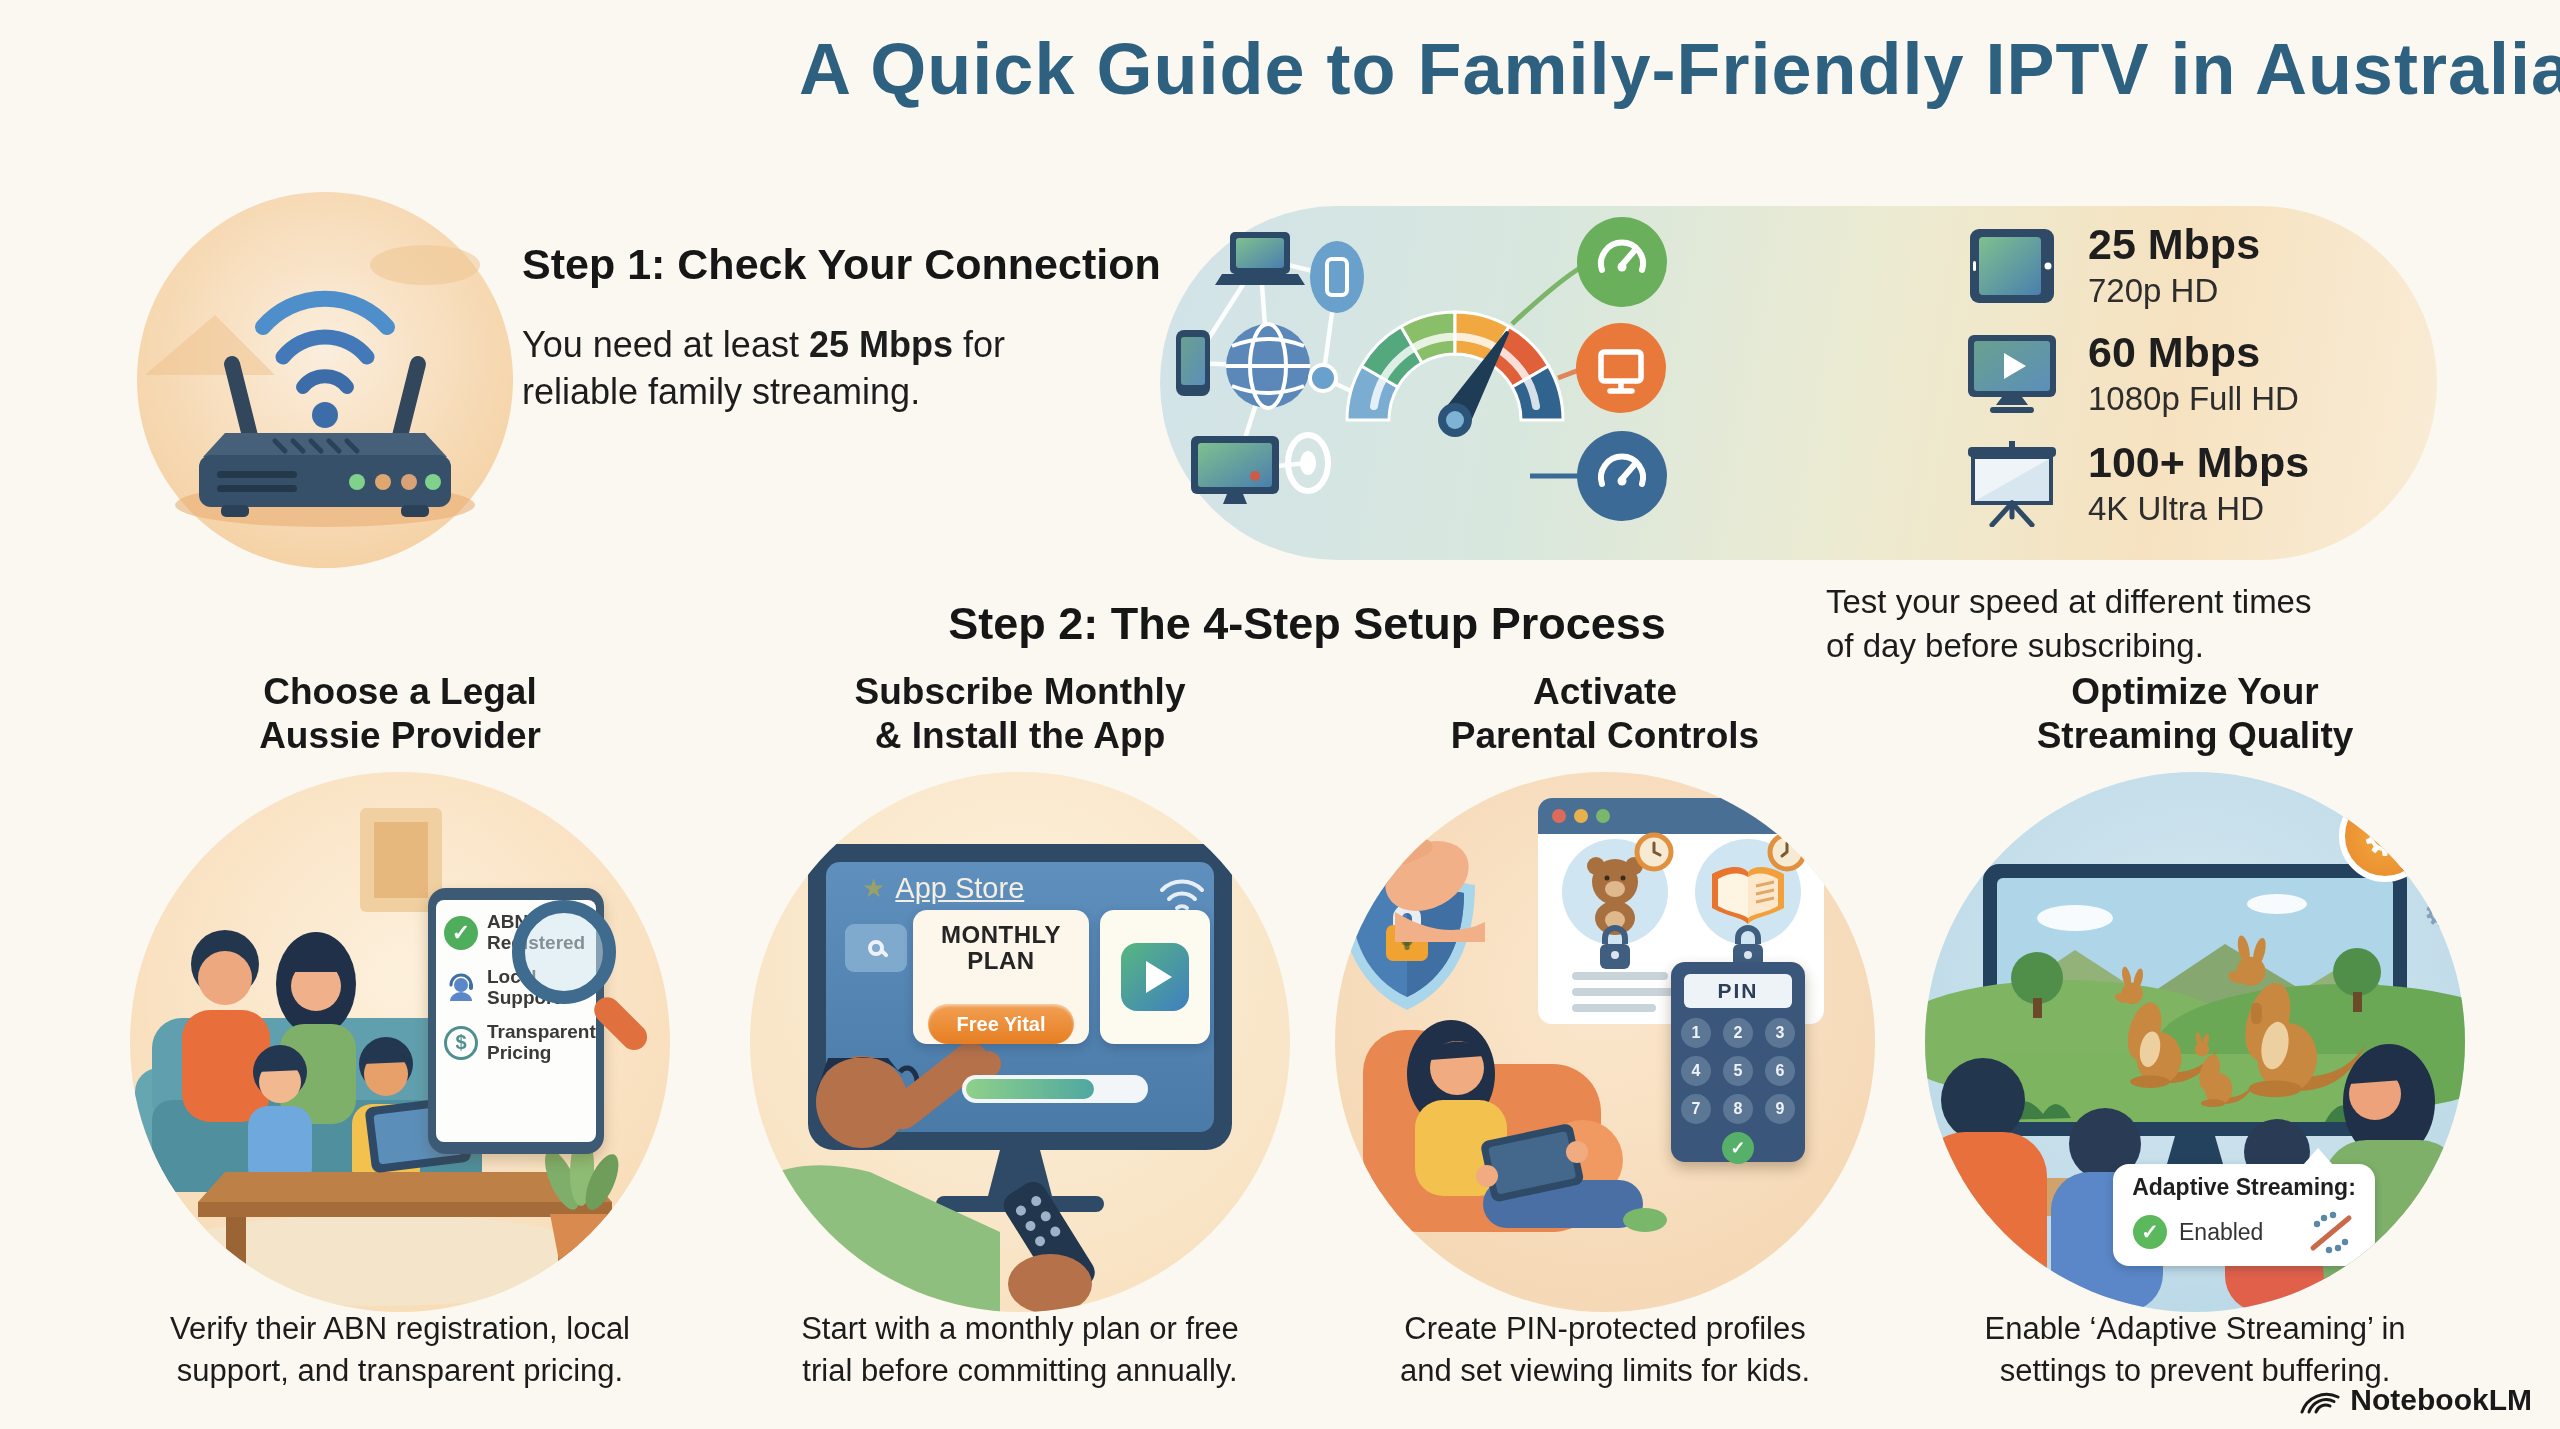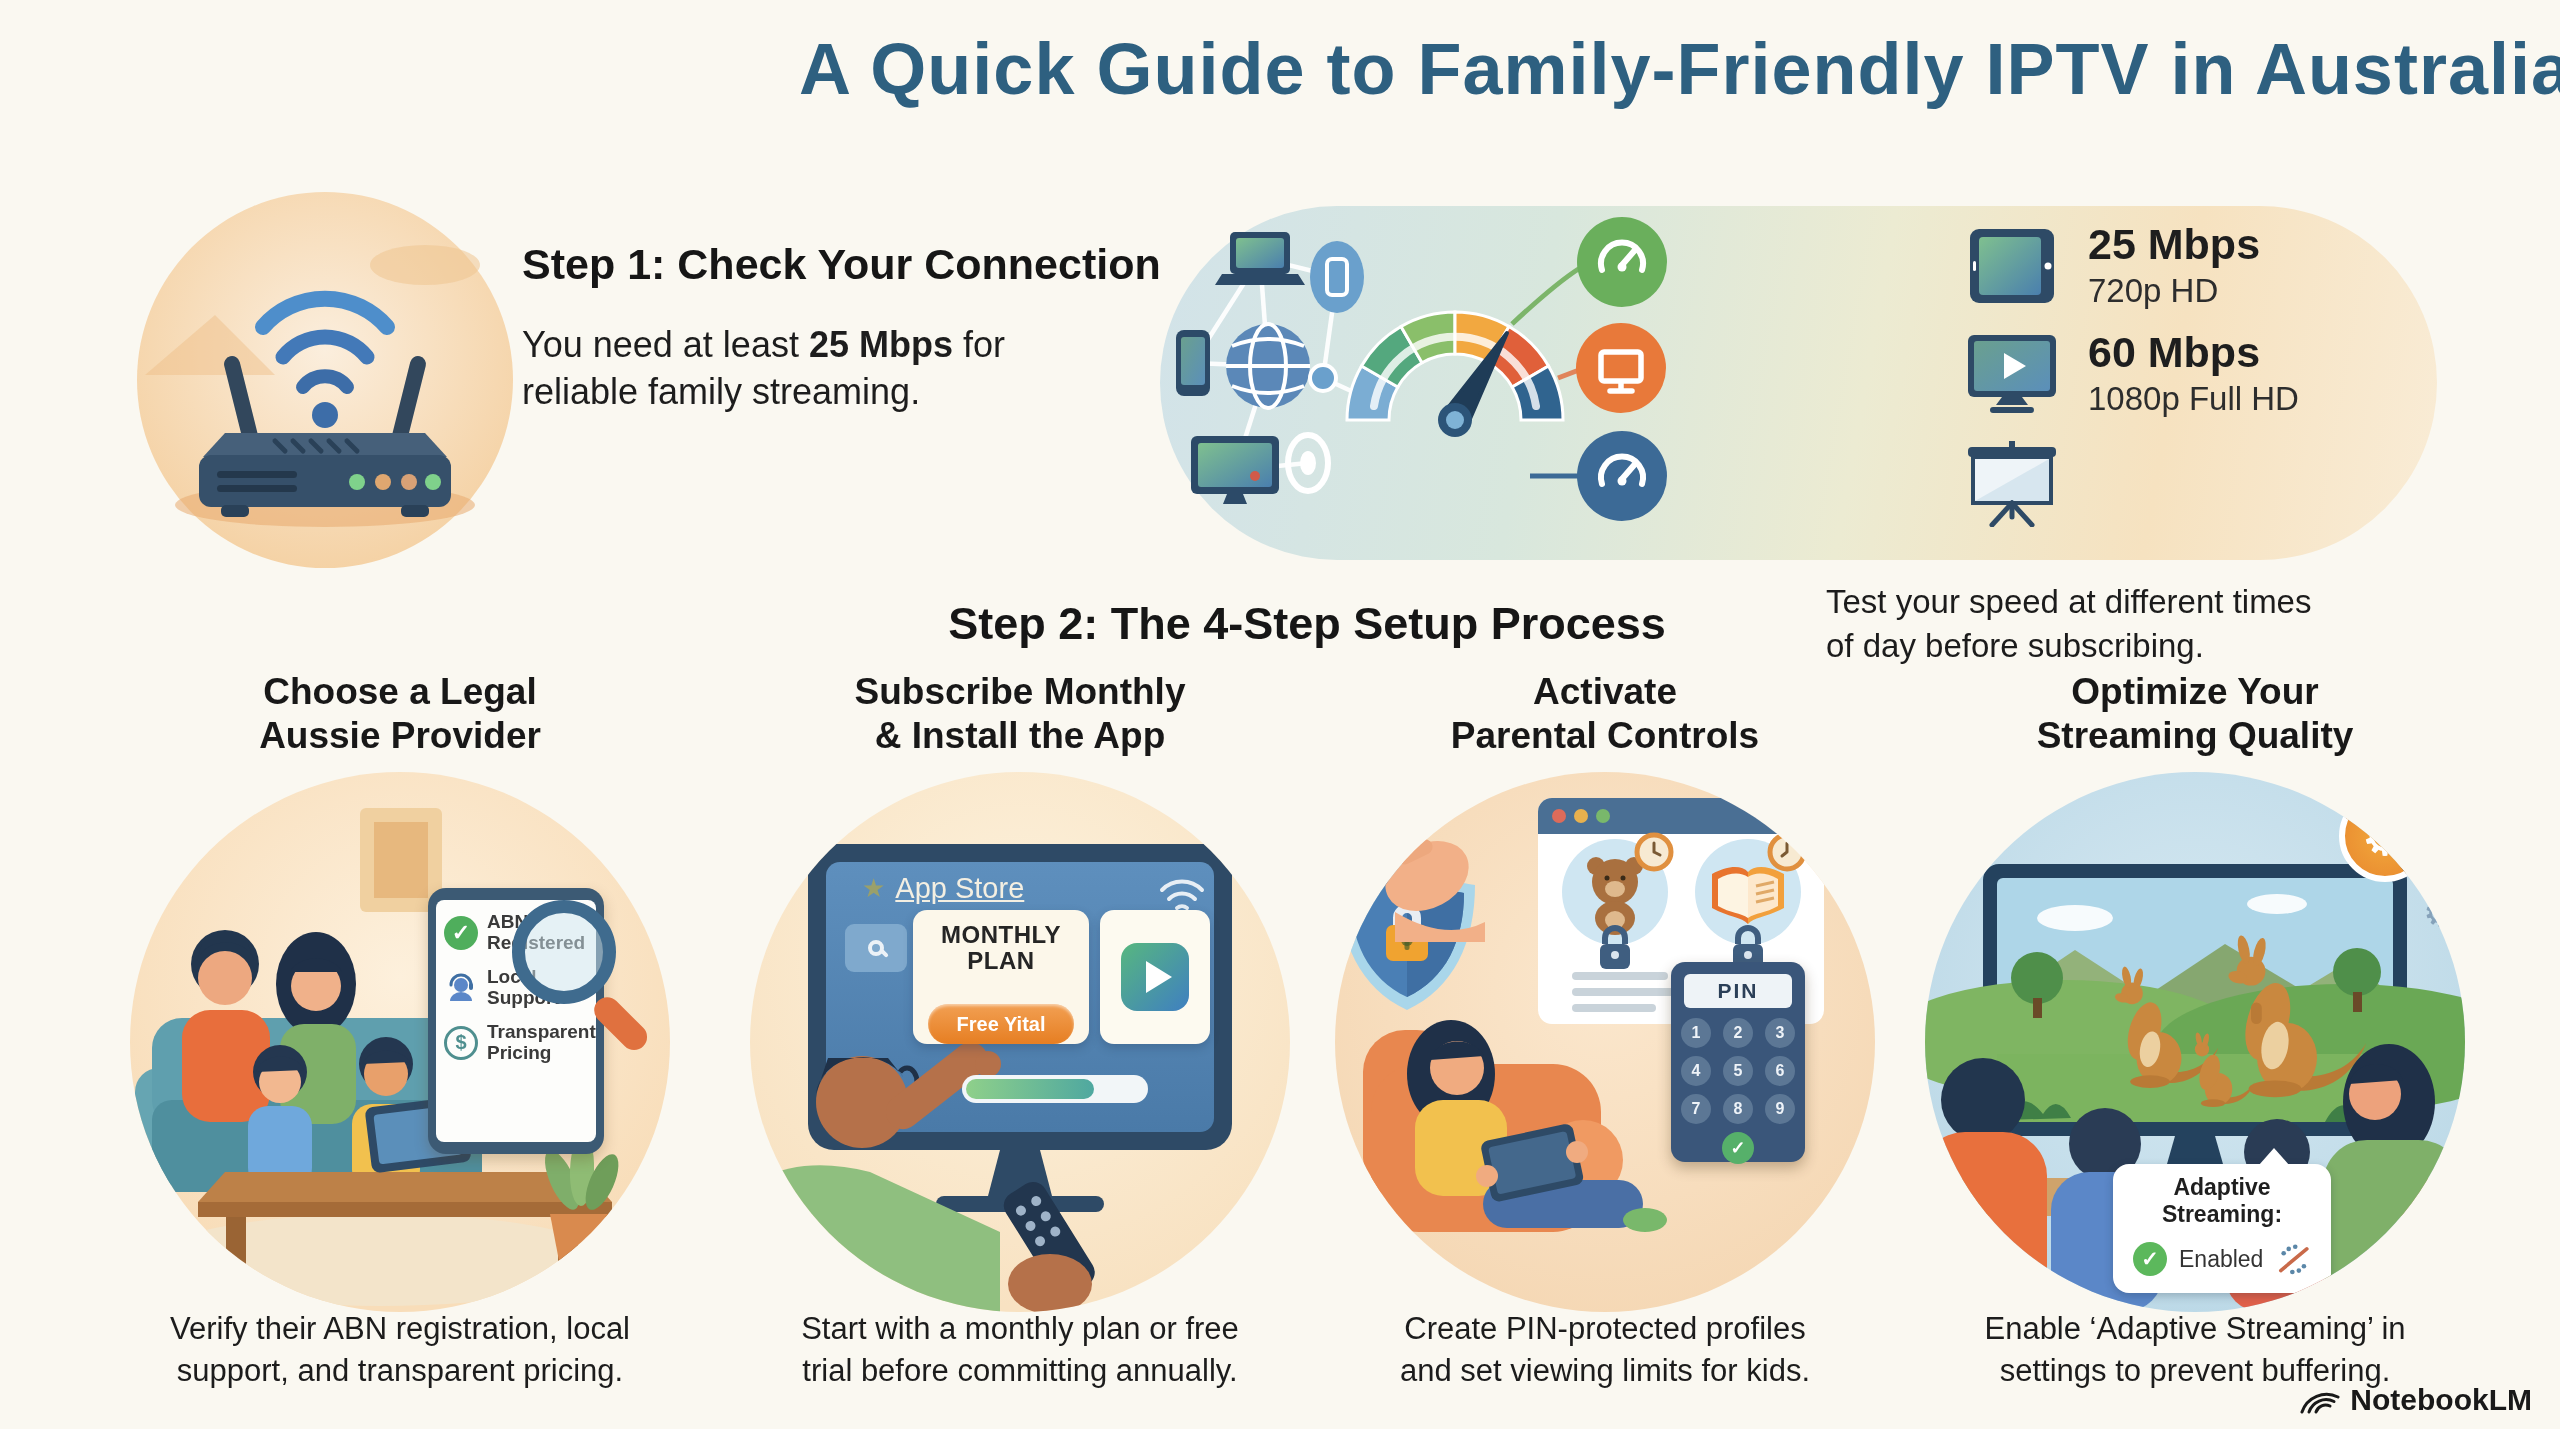--- a/index.html
+++ b/index.html
@@ -103,21 +103,21 @@
   .pin-ok { width:32px; height:32px; border-radius:50%; background:#56b06a; color:#fff; font-size:18px;
             font-weight:700; display:flex; align-items:center; justify-content:center; margin:8px auto 0; }
   .hand-overlay { position:absolute; left:404px; top:326px; width:150px; height:170px; z-index:5; }
 
   
   .gear-badge { position:absolute; left:414px; top:18px; width:92px; height:92px; border-radius:50%;
                 background:radial-gradient(#f2a93c,#e8872e); border:6px solid #fff; display:flex;
                 align-items:center; justify-content:center; z-index:2; }
   .gear-badge span { font-size:54px; color:#fff; line-height:1; }
   .gear-small { position:absolute; left:498px; top:122px; font-size:38px; color:#86a2ba; z-index:2; line-height:1; }
-  .adaptive-box { position:absolute; left:188px; top:392px; width:218px; background:#fff; border-radius:16px;
+  .adaptive-box { position:absolute; left:188px; top:392px; width:262px; background:#fff; border-radius:16px;
                   padding:10px 14px 12px; z-index:3; box-shadow:0 3px 8px rgba(20,40,60,.25); }
   .adaptive-box::before { content:""; position:absolute; top:-16px; right:42px; border-left:15px solid transparent;
                           border-right:15px solid transparent; border-bottom:17px solid #fff; }
   .adaptive-title { font-size:23px; font-weight:700; color:#1f1f1f; text-align:center; }
   .adaptive-row { display:flex; align-items:center; gap:12px; margin-top:9px; padding-left:6px; }
   .check-dot { width:34px; height:34px; border-radius:50%; background:#5cb85c; color:#fff; font-size:21px;
                font-weight:700; display:flex; align-items:center; justify-content:center; flex:0 0 auto; }
   .adaptive-status { font-size:23px; color:#333; }
   .spinner-icon { margin-left:auto; margin-right:4px; }
 
@@ -303,20 +303,24 @@
       <rect x="47" y="0" width="6" height="8" fill="#2e4a66"></rect>
       <rect x="6" y="6" width="88" height="10" rx="4" fill="#2e4a66"></rect>
       <rect x="11" y="16" width="78" height="46" fill="#eef4f8" stroke="#2e4a66" stroke-width="4"></rect>
       <path d="M13,60 L87,18 L87,60 Z" fill="#d7e6ef"></path>
       <g stroke="#2e4a66" stroke-width="5" stroke-linecap="round">
         <line x1="50" y1="62" x2="30" y2="84"></line>
           <line x1="50" y1="62" x2="70" y2="84"></line>
           <line x1="50" y1="62" x2="50" y2="76"></line>
       </g>
     </svg>
+    <div class="tier-text">
+      <div class="tier-speed">100+ Mbps</div>
+      <div class="tier-quality">4K Ultra HD</div>
+    </div>
   </div>
 
   <div class="speed-note">
     <span>Test your speed at different times</span><br>
     <span>of day before subscribing.</span>
   </div>
 
   <div class="step2-heading">Step 2: The 4-Step Setup Process</div>
 
   <div class="col" style="left:100px">

